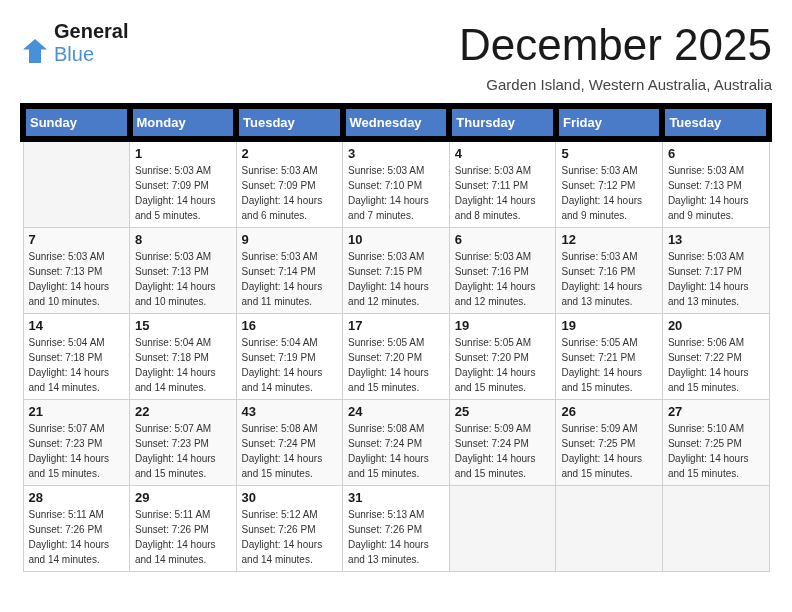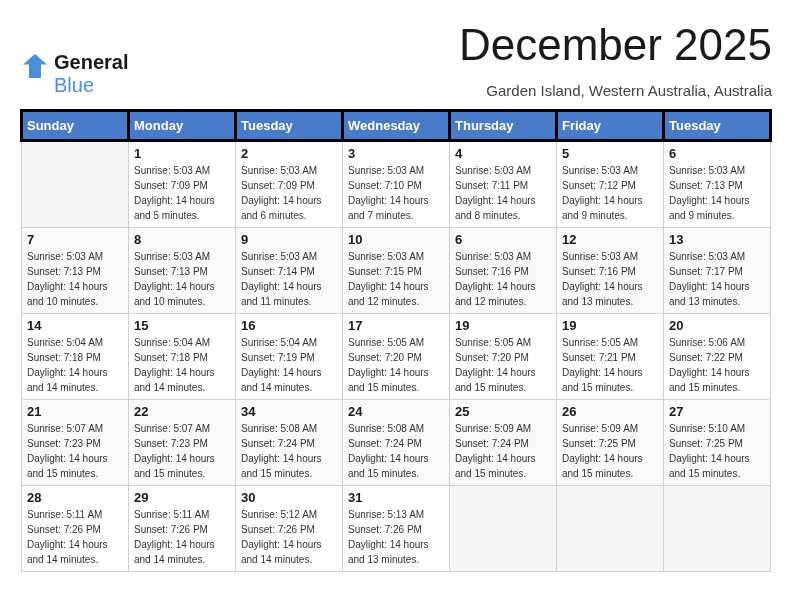--- a/index.html
+++ b/index.html
@@ -11,54 +11,53 @@
       padding: 20px;
     }
     .header {
       display: flex;
       justify-content: space-between;
       align-items: flex-start;
       margin-bottom: 10px;
     }
     .logo {
       display: flex;
-      align-items: flex-start;
-      margin-top: 31px;
+      align-items: flex-end;
     }
     .logo-icon {
       width: 30px;
       height: 30px;
       margin-right: 4px;
     }
     .title-area {
       text-align: right;
     }
     .month-title {
       font-size: 44px;
       font-weight: normal;
       color: #1a1a1a;
     }
     .subtitle {
       font-size: 15px;
       color: #444;
-      margin-top: 12px;
+      margin-top: 6px;
     }
     .calendar {
       width: 100%;
       border-collapse: collapse;
       border: 1px solid #ccc;
     }
     .calendar th {
       background-color: #4a7bc8;
       color: #fff;
       font-size: 13px;
       font-weight: bold;
       padding: 6px 4px;
       text-align: left;
-      border: 3px solid #000000;
+      border: 6px solid #000000;
     }
     .calendar td {
       border: 1px solid #d0d0d0;
       vertical-align: top;
       padding: 4px 5px;
       width: 107px;
       min-height: 80px;
       font-size: 10.5px;
       color: #222;
       background: #fff;
@@ -204,21 +203,21 @@
       <tr>
         <td>
           <span class="day-number">21</span>
           <div class="day-info">Sunrise: 5:07 AM<br>Sunset: 7:23 PM<br>Daylight: 14 hours<br>and 15 minutes.</div>
         </td>
         <td>
           <span class="day-number">22</span>
           <div class="day-info">Sunrise: 5:07 AM<br>Sunset: 7:23 PM<br>Daylight: 14 hours<br>and 15 minutes.</div>
         </td>
         <td>
-          <span class="day-number">34</span>
+          <span class="day-number">43</span>
           <div class="day-info">Sunrise: 5:08 AM<br>Sunset: 7:24 PM<br>Daylight: 14 hours<br>and 15 minutes.</div>
         </td>
         <td>
           <span class="day-number">24</span>
           <div class="day-info">Sunrise: 5:08 AM<br>Sunset: 7:24 PM<br>Daylight: 14 hours<br>and 15 minutes.</div>
         </td>
         <td>
           <span class="day-number">25</span>
           <div class="day-info">Sunrise: 5:09 AM<br>Sunset: 7:24 PM<br>Daylight: 14 hours<br>and 15 minutes.</div>
         </td>

